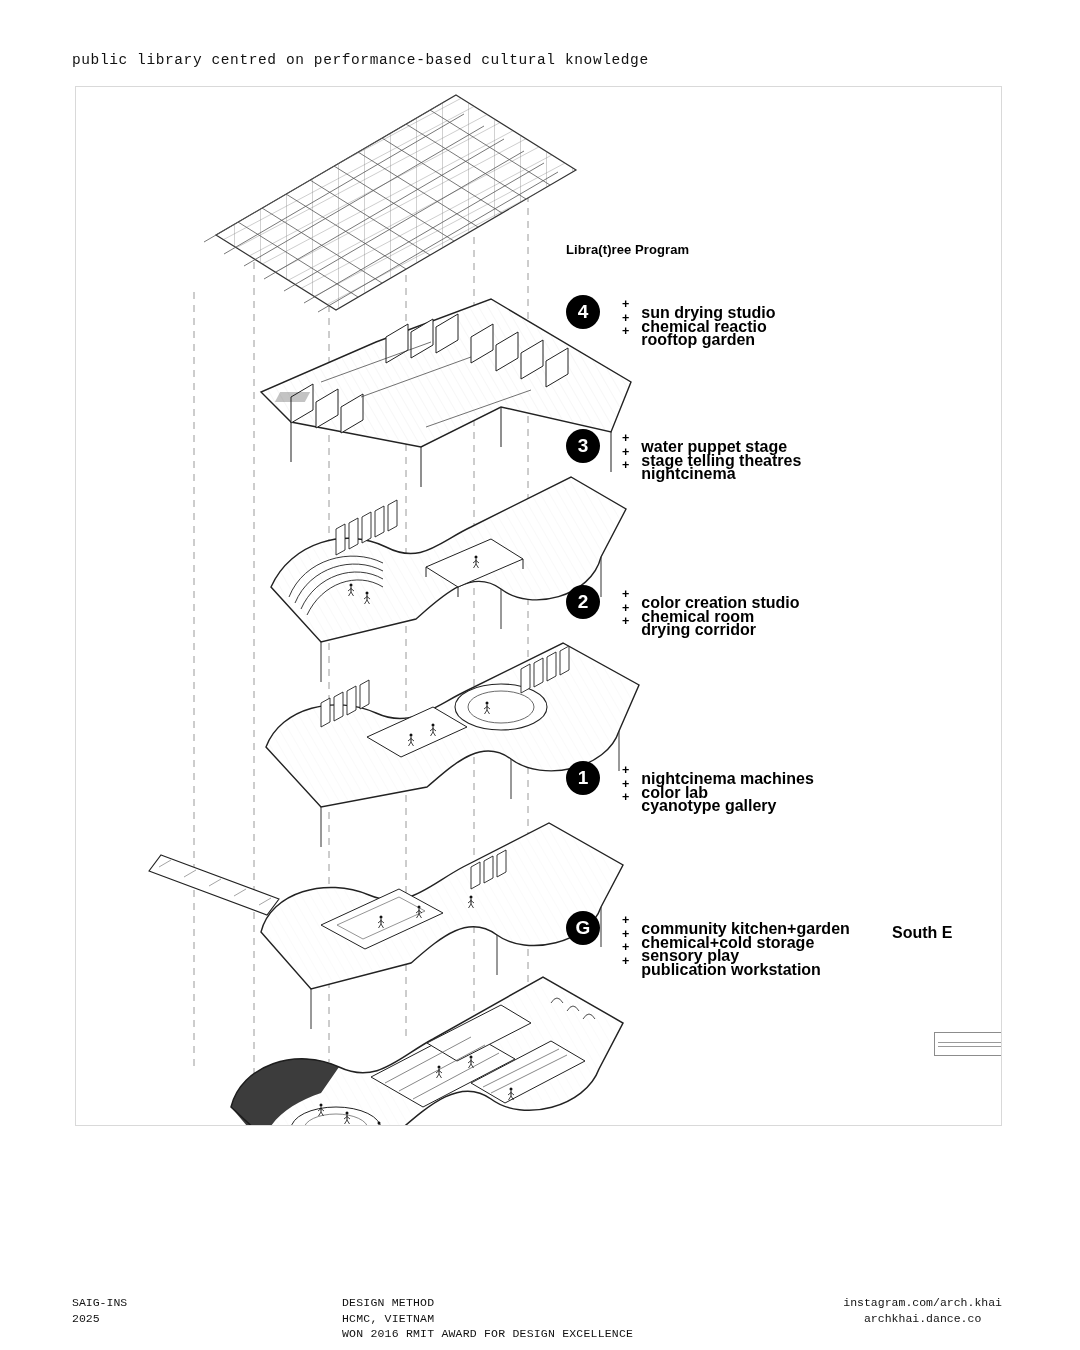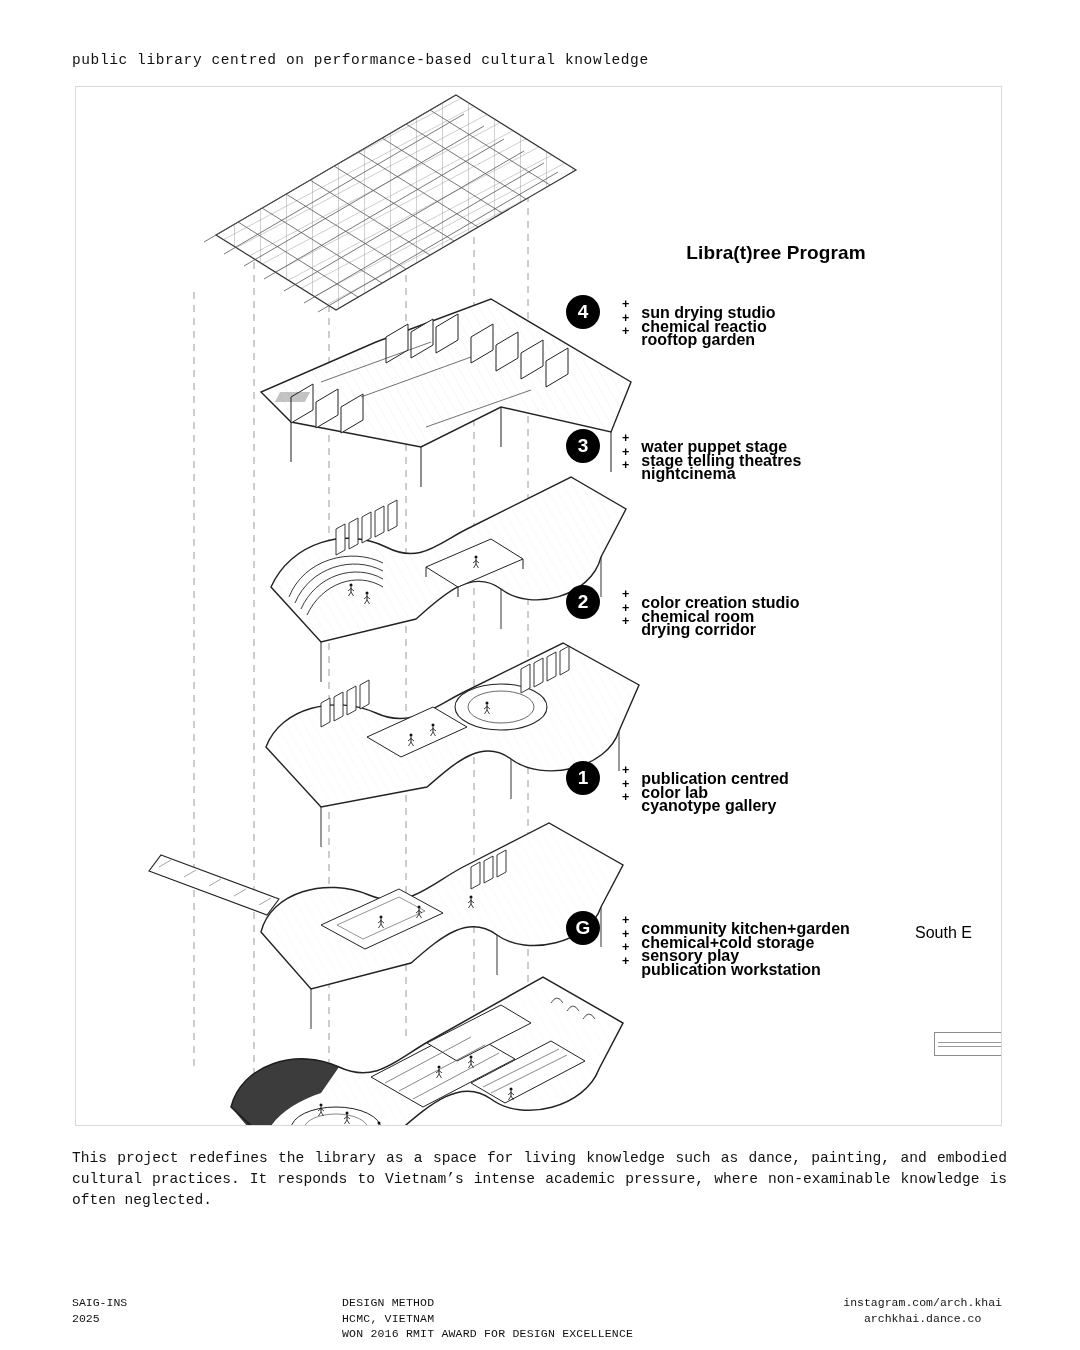--- a/index.html
+++ b/index.html
@@ -61,25 +61,24 @@
   }
 
   
   .legend {
     position: absolute;
     left: 490px;
     top: 155px;
     width: 420px;
   }
   .legend-title {
-    font-size: 19px;
+    font-size: 13px;
     font-weight: bold;
     letter-spacing: 0.1px;
     margin-bottom: 10px;
-    text-align: center;
   }
   .legend-group {
     position: absolute;
     display: flex;
     align-items: flex-start;
   }
   .badge {
     width: 34px;
     height: 34px;
     border-radius: 50%;
@@ -109,23 +108,22 @@
     white-space: nowrap;
     margin-top: 8px;
   }
 
   
   .south-label {
     position: absolute;
     left: 816px;
     top: 837px;
     font-size: 16px;
-    font-weight: normal;
+    font-weight: bold;
     white-space: nowrap;
-    margin-left: 23px;
   }
   .south-box {
     position: absolute;
     left: 858px;
     top: 945px;
     width: 120px;
     height: 22px;
     border: 1px solid #8c8c8c;
     background: #fff;
   }
@@ -497,21 +495,21 @@
       </div>
 
       <div class="legend-group" style="left:490px; top:672px;">
         <div class="badge">1</div>
         <div class="plus-col">
           <div>+</div>
           <div>+</div>
           <div>+</div>
         </div>
         <div class="items-col">
-          <div>publication centred</div>
+          <div>nightcinema machines</div>
           <div>color lab</div>
           <div>cyanotype gallery</div>
         </div>
       </div>
 
       <div class="legend-group" style="left:490px; top:822px;">
         <div class="badge">G</div>
         <div class="plus-col">
           <div>+</div>
           <div>+</div>
@@ -525,21 +523,20 @@
           <div>publication workstation</div>
         </div>
       </div>
 
       <div class="south-label">South E</div>
       <div class="south-box"></div>
 
     </div>
   </div>
 
-  <div class="body-text">This project redefines the library as a space for living knowledge such as dance, painting, and embodied cultural practices. It responds to Vietnam’s intense academic pressure, where non-examinable knowledge is often neglected.</div>
 
   <div class="footer">
     <div class="footer-col-left">
       <span class="fline">SAIG-INS</span>
       <span class="fline">2025</span>
     </div>
     <div class="footer-col-mid">
       <span class="fline">DESIGN METHOD</span>
       <span class="fline">HCMC, VIETNAM</span>
       <span class="fline">WON 2016 RMIT AWARD FOR DESIGN EXCELLENCE</span>

